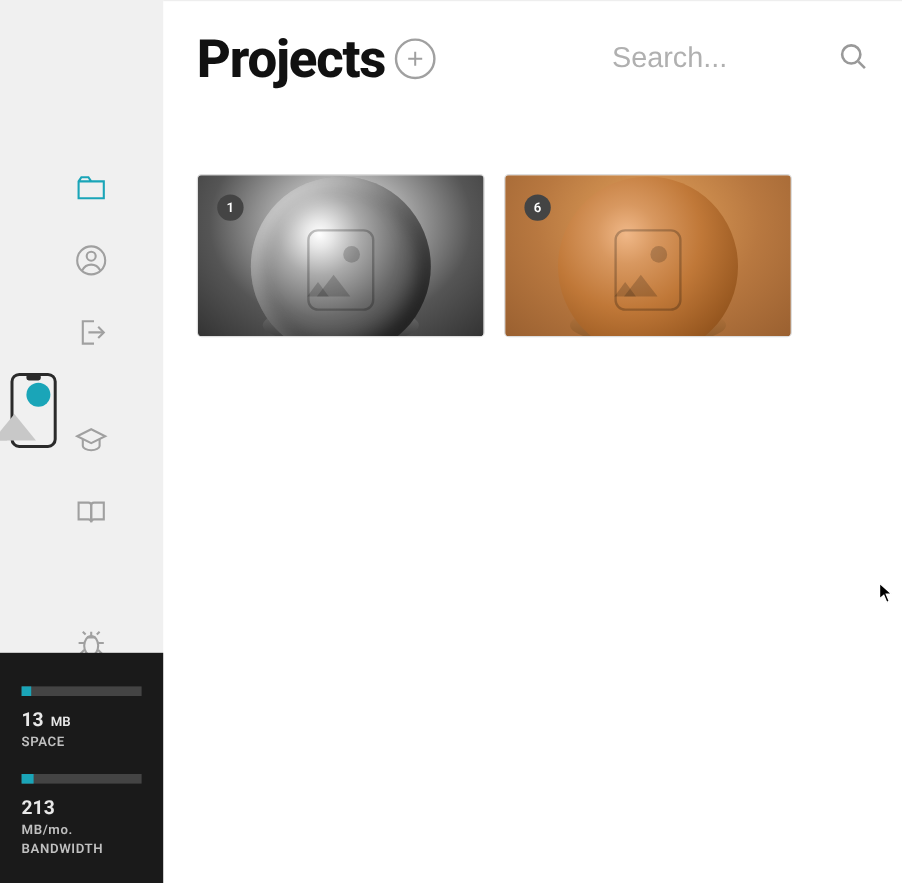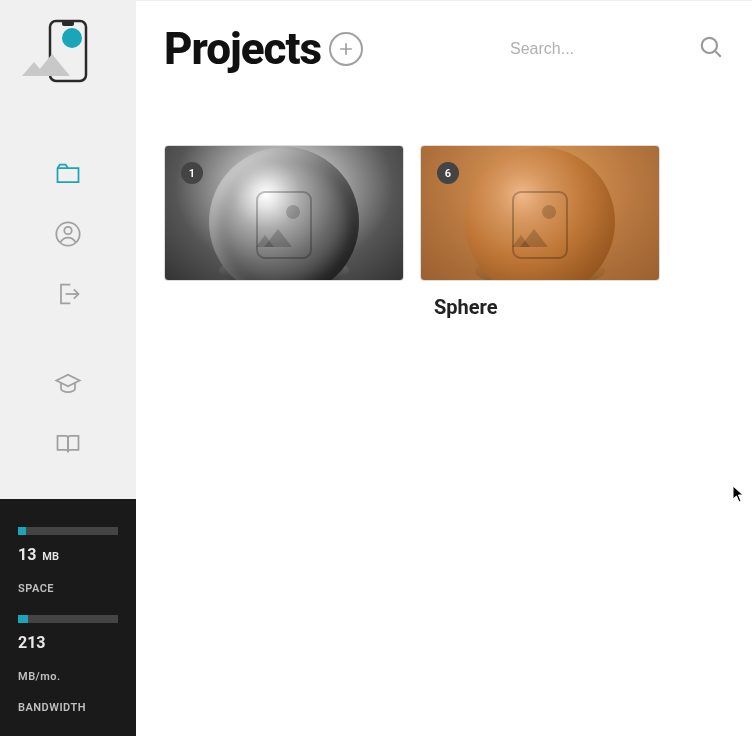--- a/index.html
+++ b/index.html
@@ -14,21 +14,20 @@
     .layout {
       display: flex;
       width: 100%;
       height: 100%;
     }
     .sidebar {
       width: 136px;
       height: 100%;
       background: #f0f0f0;
       display: flex;
-      flex-direction: column;
       align-items: center;
       padding-top: 18px;
       position: relative;
     }
     .logo-wrapper {
       width: 56px;
       height: 66px;
       display: flex;
       align-items: center;
       justify-content: center;
@@ -96,21 +95,21 @@
       background: #444;
       position: relative;
       margin-bottom: 10px;
     }
     .usage-bar-fill {
       position: absolute; top: 0; left: 0; height: 100%;
       background: #1aa5b8;
     }
     .usage-num { font-size: 16px; font-weight: 700; display: inline; }
     .usage-unit { font-size: 11px; font-weight: 600; margin-left: 2px; display: inline; }
-    .usage-label { font-size: 11px; font-weight: 600; letter-spacing: 0.5px; margin-top: 18px; color: #c0c0c0; }
+    .usage-label { font-size: 11px; font-weight: 600; letter-spacing: 0.5px; margin-top: 3px; color: #c0c0c0; }
 
     .main {
       flex: 1;
       height: 100%;
       padding: 22px 28px;
       border-top: 1px solid #eee;
       position: relative;
     }
     .header {
       display: flex;
@@ -134,21 +133,21 @@
     }
     .search-wrap {
       margin-left: auto;
       display: flex;
       align-items: center;
       gap: 8px;
     }
     .search-input {
       border: none;
       background: transparent;
-      font-size: 16px;
+      font-size: 24px;
       color: #ec4899;
       outline: none;
       width: 180px;
     }
     .search-input::placeholder { color: #b0b0b0; }
     .search-icon { color: #999; }
     .search-icon svg { width: 26px; height: 26px; stroke: currentColor; fill: none; stroke-width: 2; }
 
     .grid {
       display: flex;
@@ -387,21 +386,20 @@
           <span class="badge">6</span>
           <div class="pedestal clay-ped"></div>
           <div class="sphere clay-sphere">
             <div class="sphere-emblem">
               <div class="emblem-circle"></div>
               <div class="emblem-tri sm"></div>
               <div class="emblem-tri"></div>
             </div>
           </div>
         </div>
-        <div class="card-title">Sphere</div>
       </div>
     </div>
 
     <div class="cursor">
       <svg viewBox="0 0 14 18">
           <path d="M1 1 L1 14 L4.5 11 L7 17 L9 16 L6.5 10 L11 10 Z" fill="#000" stroke="#fff" stroke-width="1"></path>
         </svg>
     </div>
   </main>
 </div>

